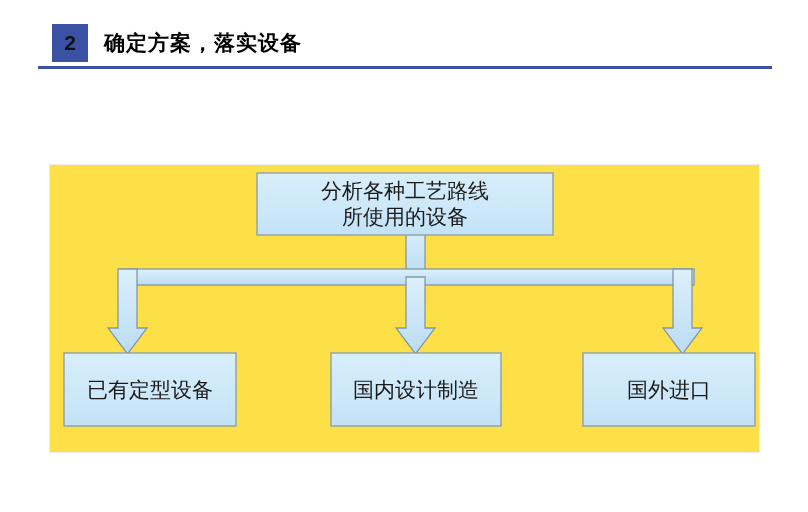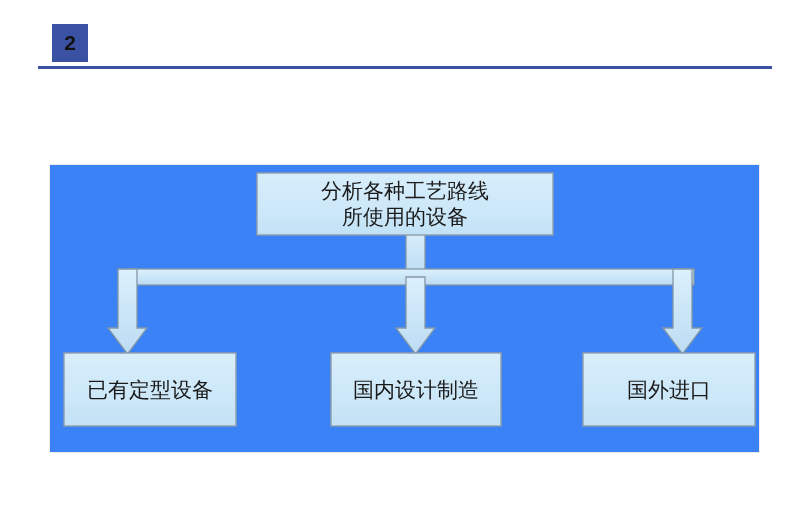--- a/index.html
+++ b/index.html
@@ -62,21 +62,21 @@
   }
 
   
   #diagram-panel {
     position: absolute;
     left: 49px;
     top: 164px;
     width: 711px;
     height: 289px;
     border: 1px solid #eceaea;
-    background: #3b82f6;
+    background: #fde047;
     box-sizing: border-box;
     padding-left: 12px;
   }
   #diagram-svg {
     position: absolute;
     left: 0;
     top: 0;
     width: 711px;
     height: 289px;
     display: block;
@@ -99,20 +99,21 @@
     stroke: #8497a6;
     stroke-width: 1.3;
     stroke-linejoin: miter;
   }
 </style>
 </head>
 <body>
 
 <div id="slide-header">
   <div id="section-number-badge">2</div>
+  <div id="section-title">确定方案，落实设备</div>
   <div id="header-rule"></div>
 </div>
 
 <div id="diagram-panel">
   <svg id="diagram-svg" viewBox="0 0 711 289" xmlns="http://www.w3.org/2000/svg">
     <defs>
       <linearGradient id="boxGrad" x1="0" y1="0" x2="0" y2="1">
         <stop offset="0%" stop-color="#d8eefb"></stop>
         <stop offset="55%" stop-color="#cde8f9"></stop>
         <stop offset="100%" stop-color="#c3e2f6"></stop>

